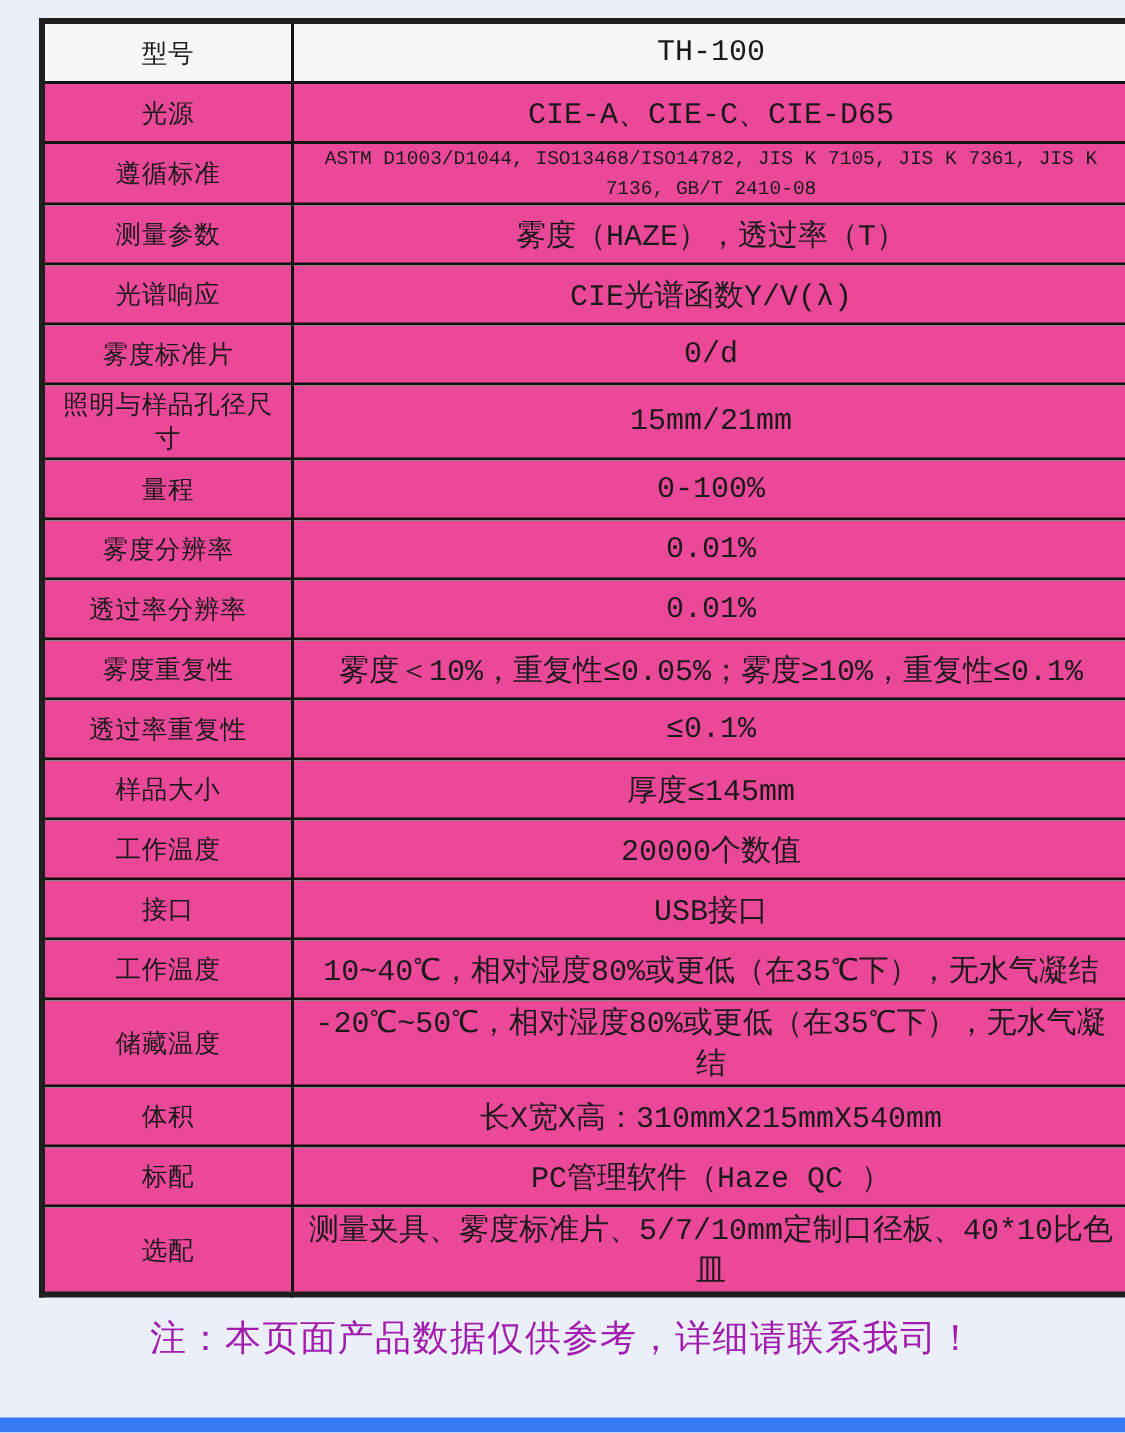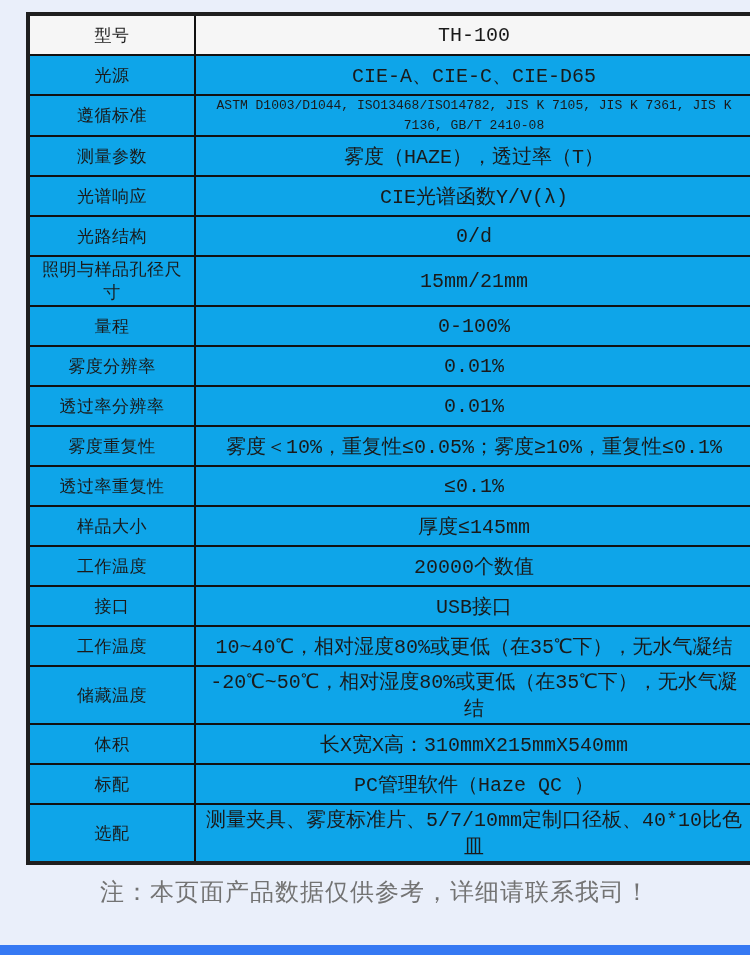--- a/index.html
+++ b/index.html
@@ -24,21 +24,21 @@
     background: #ffffff;
     border: 4px solid #1f1f1f;
   }
   .spec-table td {
     border: 2px solid #111111;
     height: 36px;
     text-align: center;
     vertical-align: middle;
     padding: 1px 6px;
     color: #1a1a1a;
-    background: #0ea5e9;
+    background: #ec4899;
     overflow: hidden;
   }
   .label-cell {
     width: 152px;
     font-size: 17px;
     letter-spacing: 0.5px;
     font-family: "DejaVu Sans", "Liberation Sans", sans-serif;
   }
   .value-cell {
     font-size: 20px;
@@ -55,21 +55,21 @@
     padding: 0 10px;
   }
   .footer-note {
     position: absolute;
     left: 0;
     top: 876px;
     width: 750px;
     text-align: center;
     font-size: 24px;
     letter-spacing: 1px;
-    color: #737373;
+    color: #a21caf;
   }
   .footer-bar {
     position: absolute;
     left: 0;
     bottom: 0;
     width: 750px;
     height: 10px;
     background: #3679f3;
   }
 </style>
@@ -97,21 +97,21 @@
     <td class="label-cell">测量参数</td>
     <td class="value-cell">雾度（HAZE），透过率（T）</td>
   </tr>
 
   <tr>
     <td class="label-cell">光谱响应</td>
     <td class="value-cell">CIE光谱函数Y/V(λ)</td>
   </tr>
 
   <tr>
-    <td class="label-cell">光路结构</td>
+    <td class="label-cell">雾度标准片</td>
     <td class="value-cell">0/d</td>
   </tr>
 
   <tr>
     <td class="label-cell">照明与样品孔径尺寸</td>
     <td class="value-cell">15mm/21mm</td>
   </tr>
 
   <tr>
     <td class="label-cell">量程</td>

